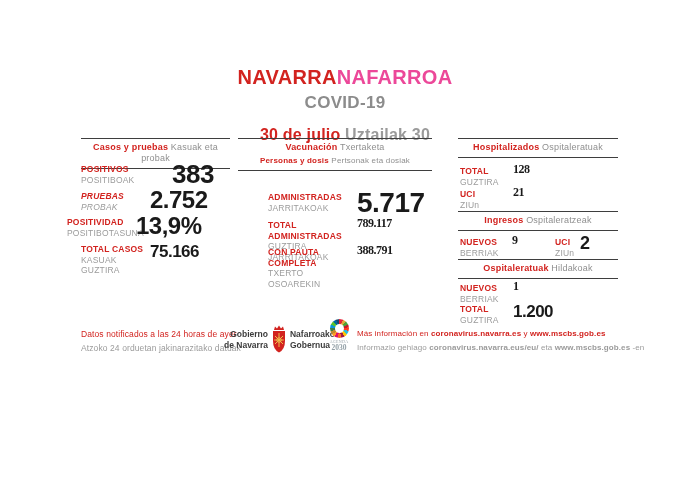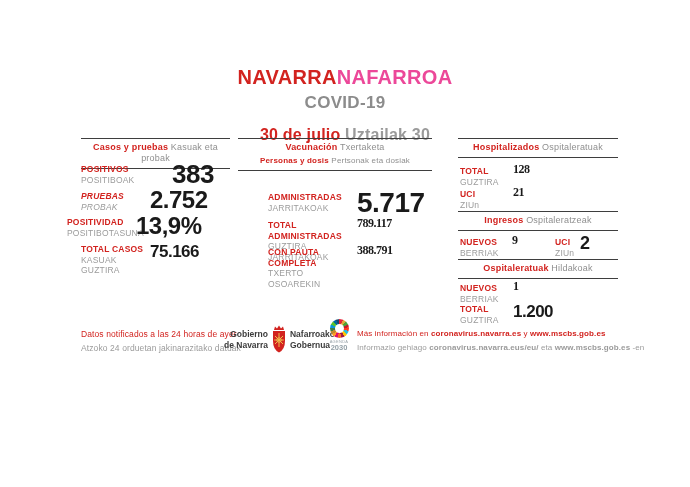--- a/index.html
+++ b/index.html
@@ -38,21 +38,21 @@
   
   .note{position:absolute;left:81px;top:327px;}
   .note .n1{font-size:8.5px;color:#d2231f;line-height:14px;letter-spacing:.1px;}
   .note .n2{font-size:8.5px;color:#9b9b9b;line-height:14px;letter-spacing:.1px;}
 
   .gov{position:absolute;left:224px;top:325px;display:flex;align-items:center;}
   .gov-txt{font-size:8.5px;font-weight:bold;color:#3c3c3c;line-height:11px;}
   .gov-txt.r{text-align:right;margin-right:3px;}
   .gov-txt.l{text-align:left;margin-left:3px;}
 
-  .sdg{position:absolute;left:328px;top:319px;width:22px;text-align:center;}
+  .sdg{position:absolute;left:328px;top:319px;width:22px;text-align:center;font-family:Liberation Serif, serif;}
   .wheel{width:19px;height:19px;border-radius:50%;margin:0 auto;position:relative;
     background:conic-gradient(#e5243b 0 6%,#dda63a 6% 12%,#4c9f38 12% 18%,#c5192d 18% 23%,
       #ff3a21 23% 29%,#26bde2 29% 35%,#fcc30b 35% 41%,#a21942 41% 47%,#fd6925 47% 53%,
       #dd1367 53% 59%,#fd9d24 59% 64%,#bf8b2e 64% 70%,#3f7e44 70% 76%,#0a97d9 76% 82%,
       #56c02b 82% 88%,#00689d 88% 94%,#19486a 94% 100%);}
   .wheel::after{content:"";position:absolute;inset:5px;background:#fff;border-radius:50%;}
   .agenda1{font-size:4px;color:#9aa5ab;line-height:5px;margin-top:1px;letter-spacing:.3px;}
   .agenda2{font-size:7.5px;font-weight:bold;color:#93a0a7;line-height:8px;}
 
   .info{position:absolute;left:357px;top:327px;}

